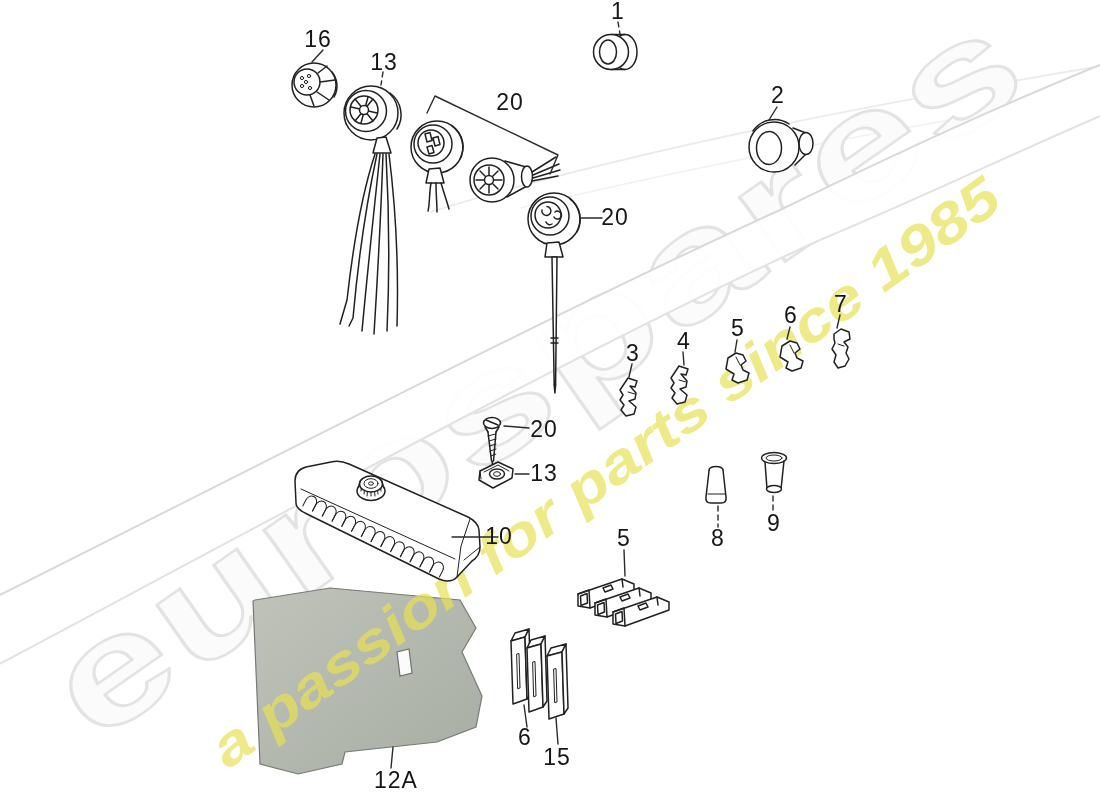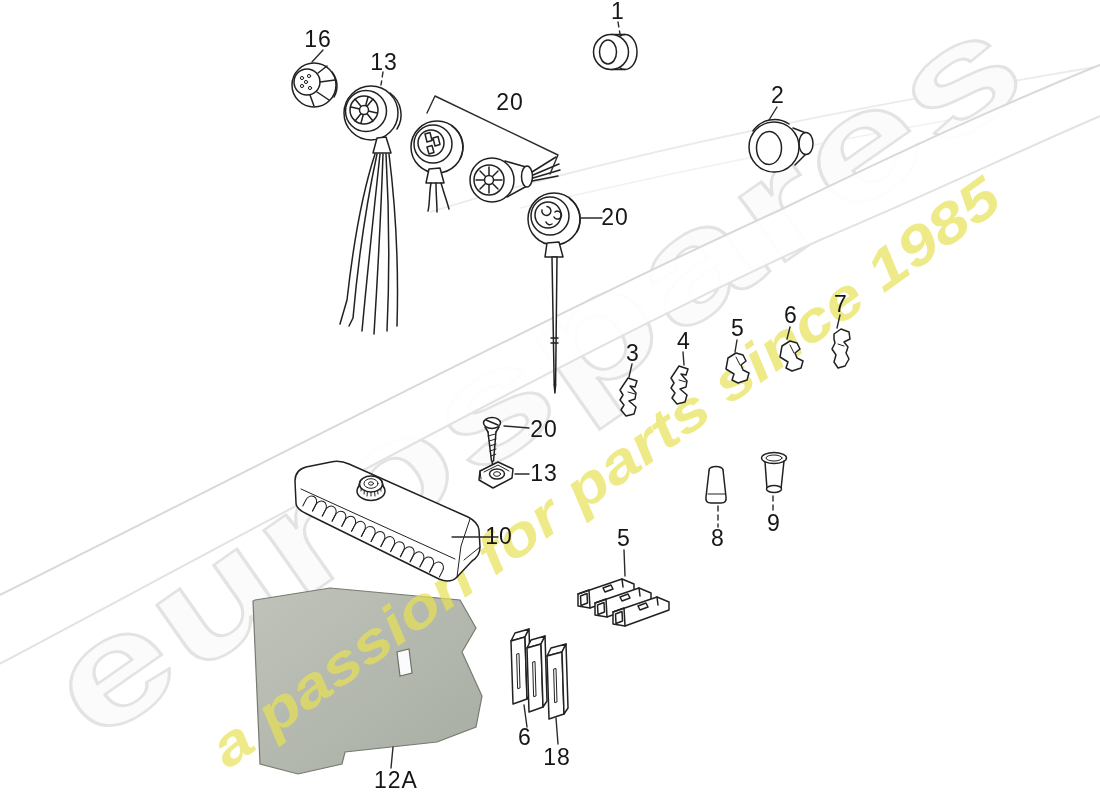--- a/index.html
+++ b/index.html
@@ -257,18 +257,18 @@
 <div class="callout" style="left:791px;top:315px">6</div>
 <div class="callout" style="left:841px;top:304px">7</div>
 <div class="callout" style="left:718px;top:538px">8</div>
 <div class="callout" style="left:774px;top:523px">9</div>
 <div class="callout" style="left:499px;top:536px">10</div>
 <div class="callout" style="left:544px;top:429px">20</div>
 <div class="callout" style="left:544px;top:473px">13</div>
 <div class="callout" style="left:396px;top:780px">12A</div>
 <div class="callout" style="left:624px;top:538px">5</div>
 <div class="callout" style="left:525px;top:737px">6</div>
-<div class="callout" style="left:557px;top:757px">18</div>
+<div class="callout" style="left:557px;top:757px">15</div>
 <div class="callout" style="left:318px;top:39px">16</div>
 <div class="callout" style="left:384px;top:62px">13</div>
 <div class="callout" style="left:510px;top:102px">20</div>
 <div class="callout" style="left:615px;top:217px">20</div>
 </div>
 
 </body></html>

